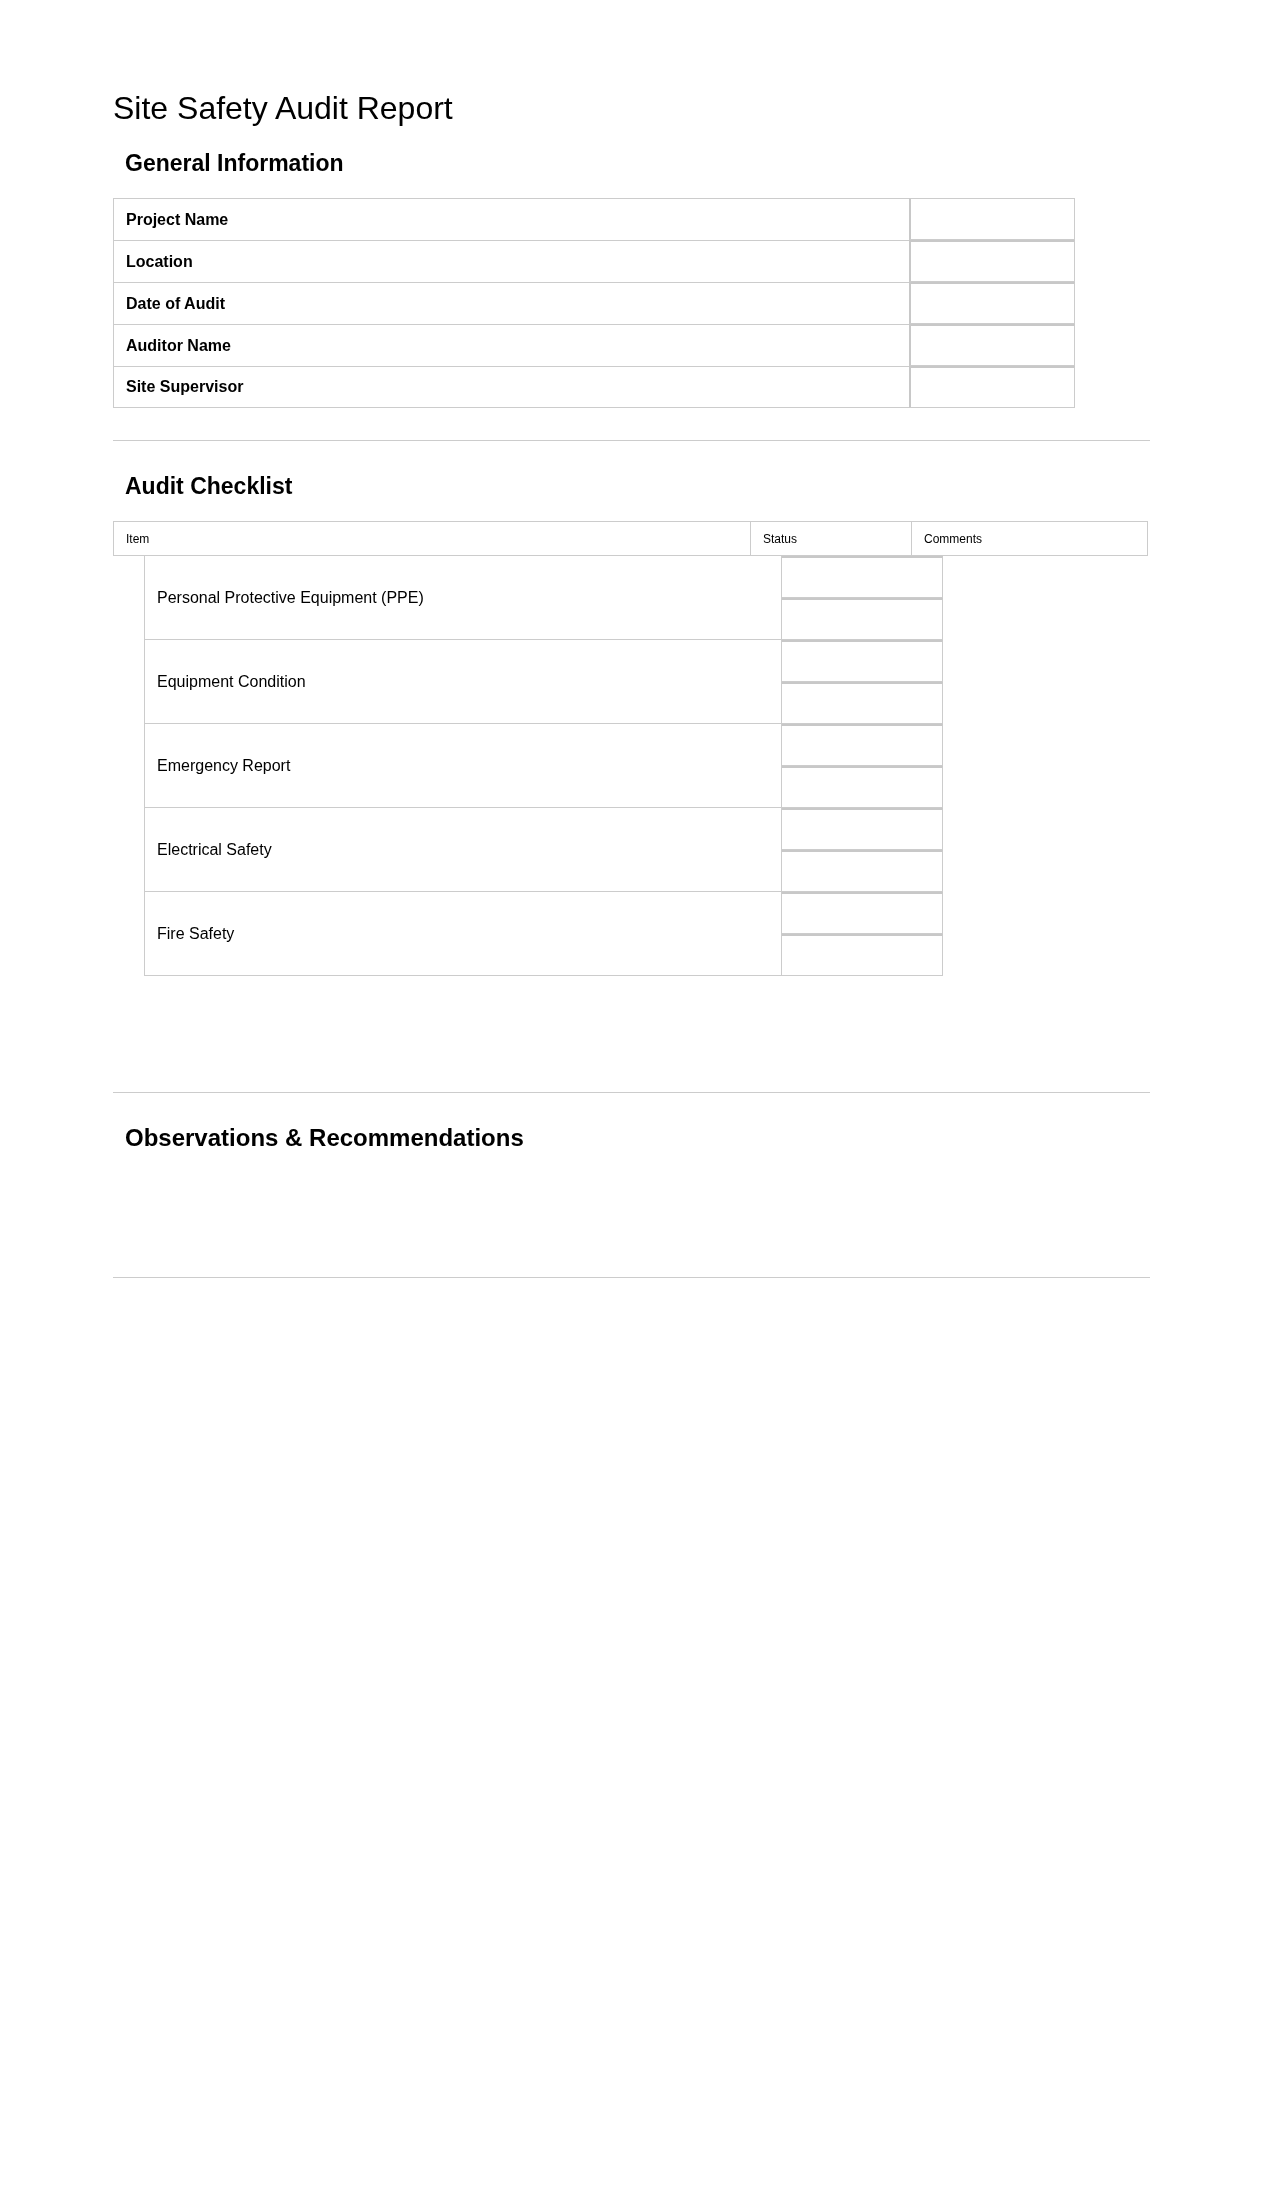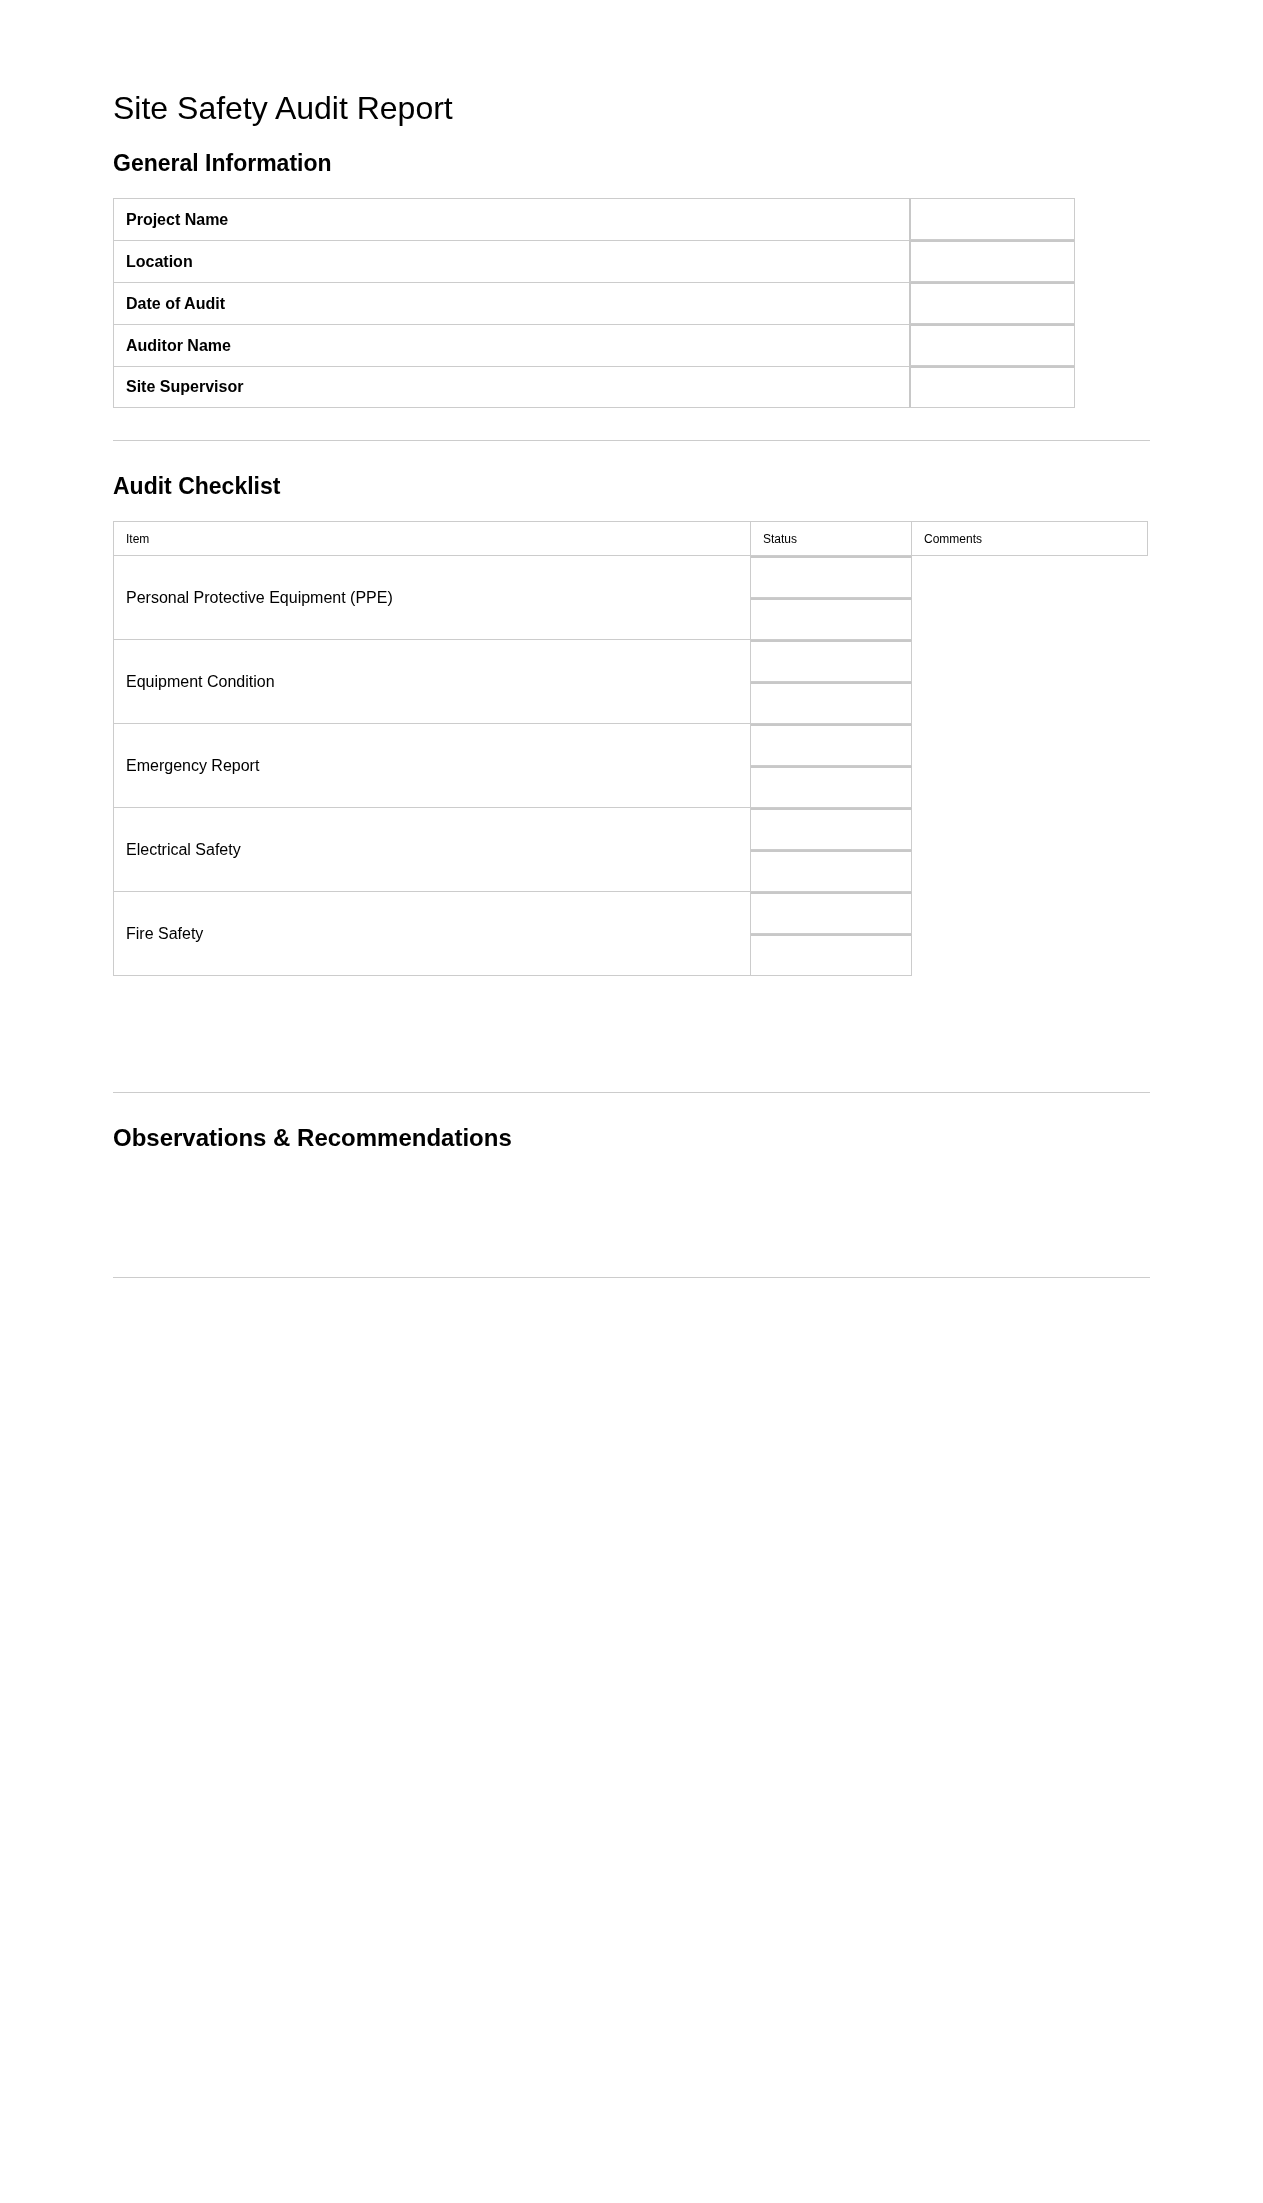--- a/index.html
+++ b/index.html
@@ -8,21 +8,21 @@
     font-family: "Liberation Sans", sans-serif;
     color: #000;
     position: relative;
   }
   .page { position: absolute; left: 113px; top: 0; width: 1036px; }
   h1 {
     position: absolute; top: 88px; left: 0; margin: 0;
     font-size: 32px; font-weight: normal; line-height: 40px;
   }
   h2 {
-    margin: 0; font-size: 23px; font-weight: bold; line-height: 28px; position: absolute; left: 0;
+    margin: 0; font-size: 23px; font-weight: bold; line-height: 28px; position: absolute; left: 12px;
   }
   .h2-general { top: 149px; }
   .h2-checklist { top: 472px; text-align: center; }
   .h2-obs { top: 1124px; font-size: 24px; }
 
   
   .info { position: absolute; top: 198px; left: 0; width: 1035px; }
   .info-row { display: flex; height: 42px; }
   .info-label {
     width: 796px; box-sizing: border-box;
@@ -45,21 +45,21 @@
   .sep3 { top: 1277px; }
 
   
   .check { position: absolute; top: 521px; left: 0; width: 1035px; }
   .check-head { display: flex; height: 35px; box-sizing: border-box; border: 1.5px solid #cccccc; }
   .ch { font-size: 12px; font-weight: normal; display: flex; align-items: center; padding-left: 12px; box-sizing: border-box; }
   .ch-item { width: 637px; border-right: 1.5px solid #cccccc; }
   .ch-status { width: 161px; border-right: 1.5px solid #cccccc; }
   .ch-comments { flex: 1; }
 
-  .check-row { display: flex; height: 84px; }
+  .check-row { display: flex; height: 84px; margin-left: 31px; }
   .cr-item {
     width: 638px; box-sizing: border-box;
     border-left: 1.5px solid #cccccc; border-bottom: 1.5px solid #cccccc; border-right: 1.5px solid #cccccc;
     padding-left: 12px; font-size: 16px; display: flex; align-items: center;
   }
   .cr-status { width: 161px; display: flex; flex-direction: column; }
   .status-box {
     height: 42px; box-sizing: border-box; width: 161px;
     border: 1.5px solid #cccccc; border-top: 2.5px solid #c8c8c8; border-left: 0;
     background: #fff; outline: none; padding: 0 6px;

